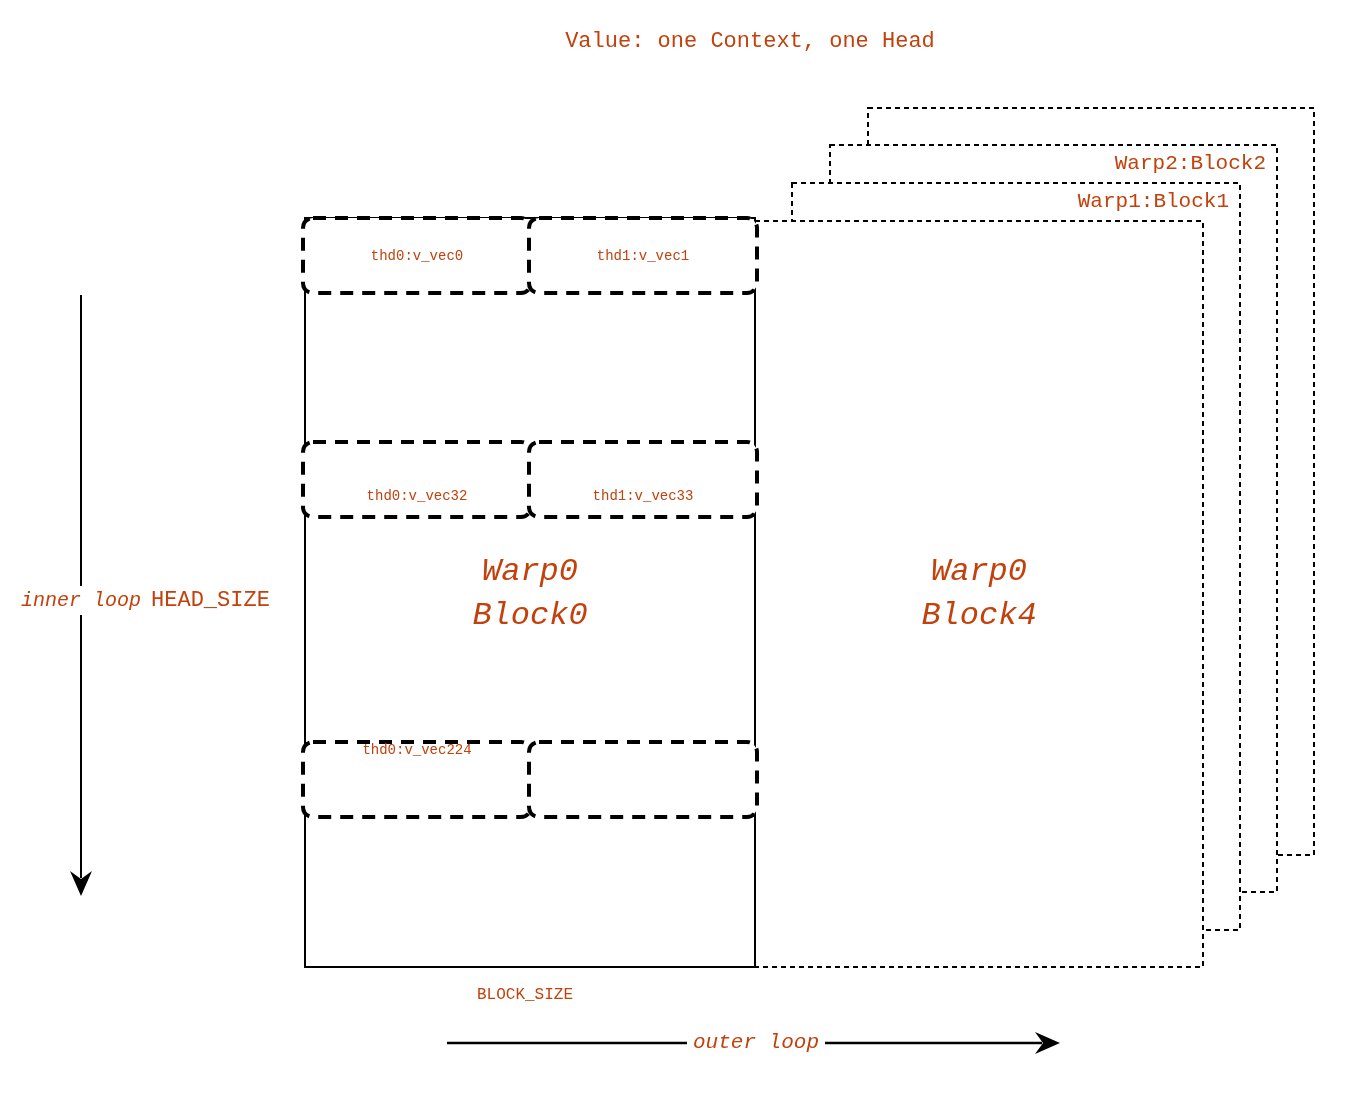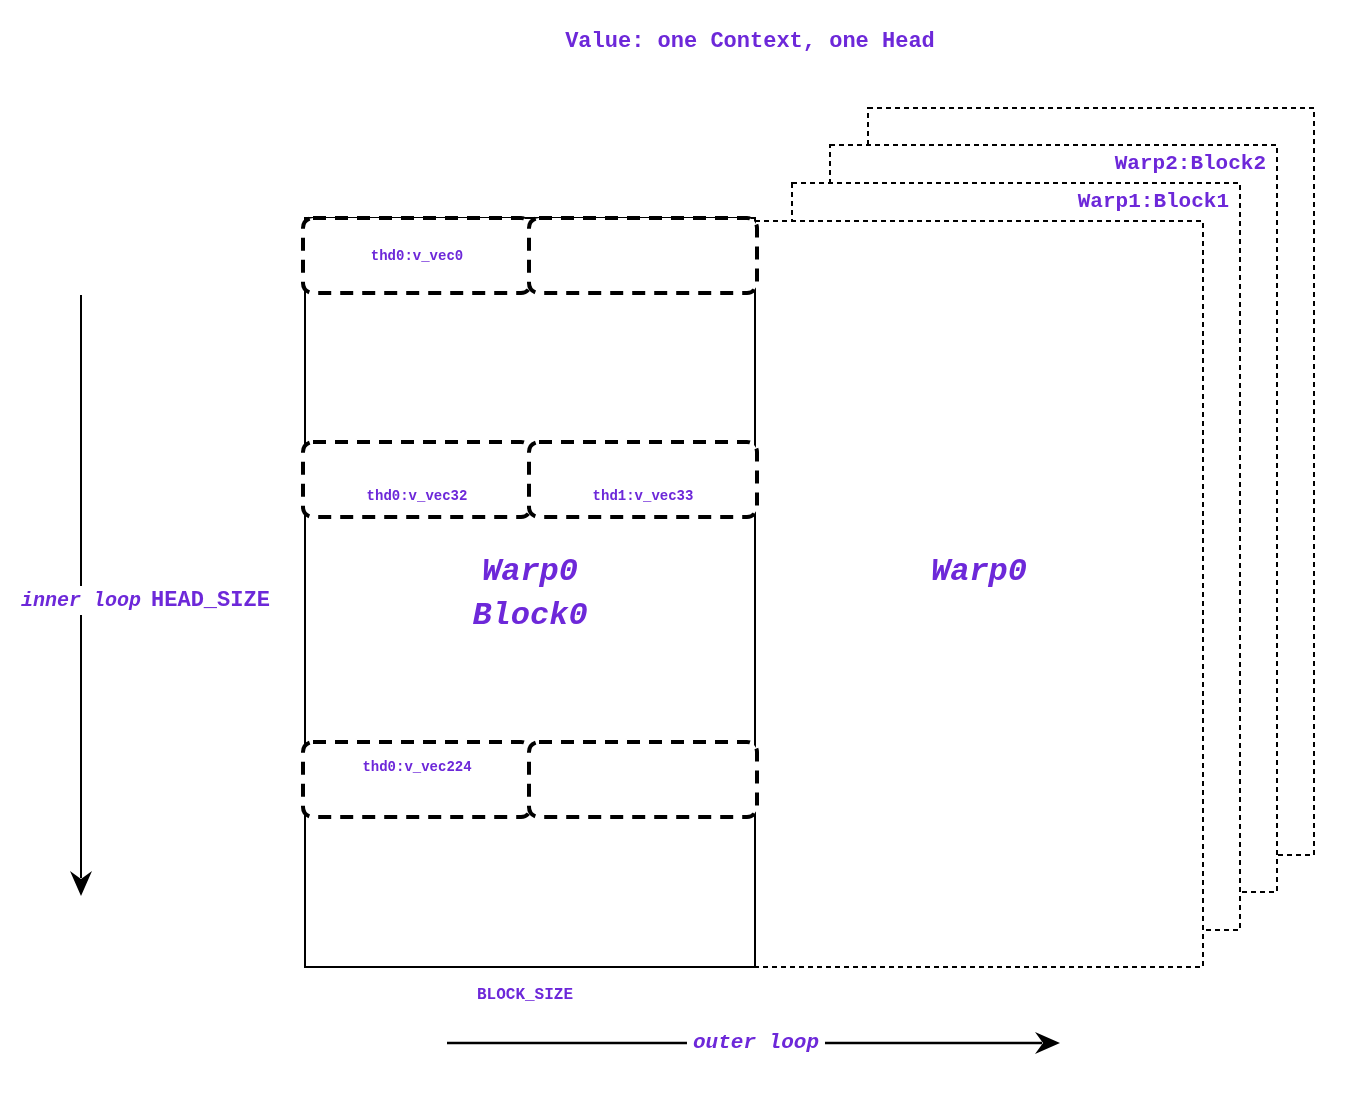--- a/index.html
+++ b/index.html
@@ -17,22 +17,22 @@
     overflow: hidden;
   }
   #shapes {
     position: absolute;
     left: 0;
     top: 0;
     z-index: 0;
   }
   .txt {
     position: absolute;
-    font-weight: bold;
-    color: #6d28d9;
+    font-weight: normal;
+    color: #c2410c;
     z-index: 2;
     white-space: nowrap;
   }
   .title {
     left: 420px;
     top: 29px;
     width: 660px;
     text-align: center;
     font-size: 22px;
   }
@@ -41,21 +41,21 @@
     height: 75px;
     display: flex;
     align-items: center;
     justify-content: center;
     font-size: 14px;
   }
   .cell.c1 { left: 303px; }
   .cell.c2 { left: 529px; }
   .row1 { top: 218px; }
   .row2 { top: 458px; }
-  .row3 { top: 729px; }
+  .row3 { top: 712px; }
   .bigname {
     top: 550px;
     text-align: center;
     font-size: 32px;
     font-style: italic;
     line-height: 44px;
   }
   .bigname.left  { left: 305px; width: 450px; }
   .bigname.right { left: 755px; width: 448px; }
   .stacklabel {
@@ -125,30 +125,32 @@
     <line x1="447" y1="1043" x2="1042" y2="1043" stroke="#000000" stroke-width="2.5"></line>
     <polygon points="1035,1032 1060,1043 1035,1054 1043,1043" fill="#000000"></polygon>
   </svg>
 
   <div class="txt title">Value: one Context, one Head</div>
 
   <div class="txt stacklabel w1">Warp1:Block1</div>
   <div class="txt stacklabel w2">Warp2:Block2</div>
 
   <div class="txt cell c1 row1">thd0:v_vec0</div>
+  <div class="txt cell c2 row1">thd1:v_vec1</div>
   <div class="txt cell c1 row2">thd0:v_vec32</div>
   <div class="txt cell c2 row2">thd1:v_vec33</div>
   <div class="txt cell c1 row3">thd0:v_vec224</div>
 
   <div class="txt bigname left">
     <div>Warp0</div>
     <div>Block0</div>
   </div>
   <div class="txt bigname right">
     <div>Warp0</div>
+    <div>Block4</div>
   </div>
 
   <div class="txt inner-label">
     <span class="loop">inner loop</span>
     <span class="dim">HEAD_SIZE</span>
   </div>
   <div class="txt block-size">BLOCK_SIZE</div>
   <div class="txt outer-label">outer loop</div>
 
 </div>

